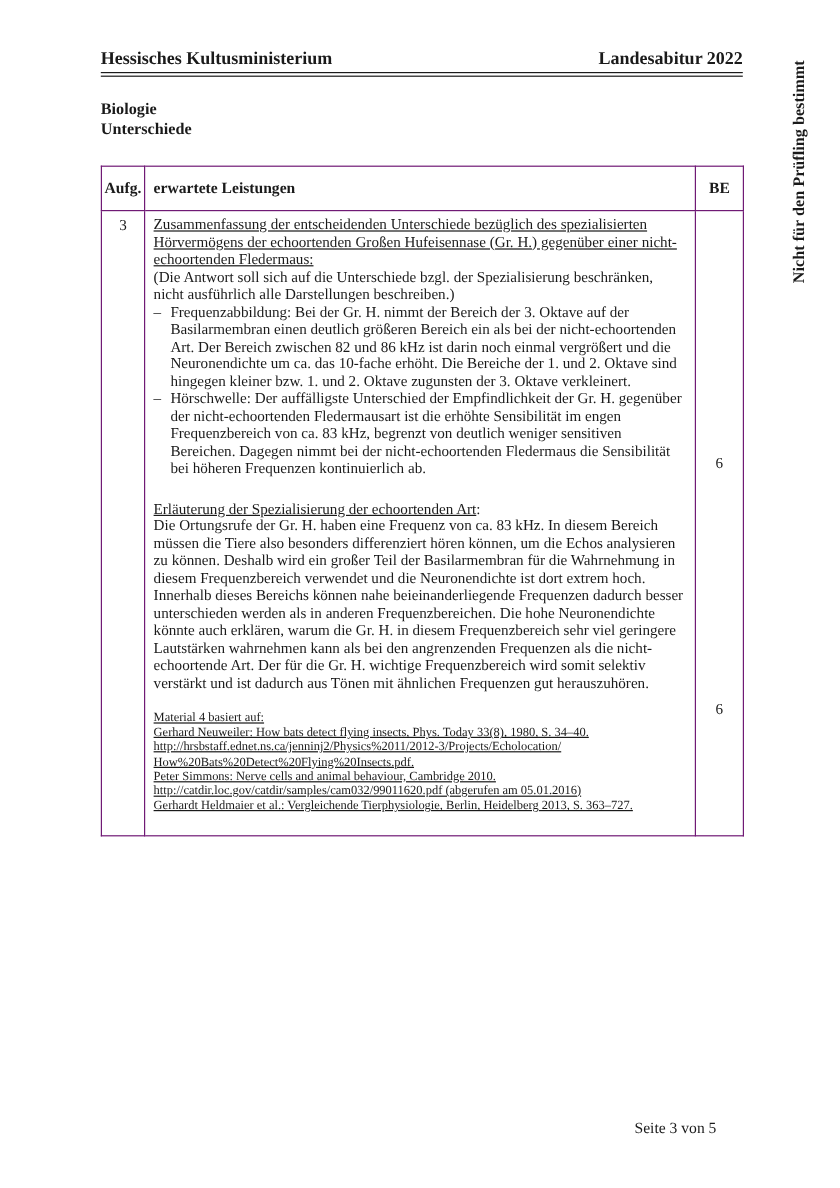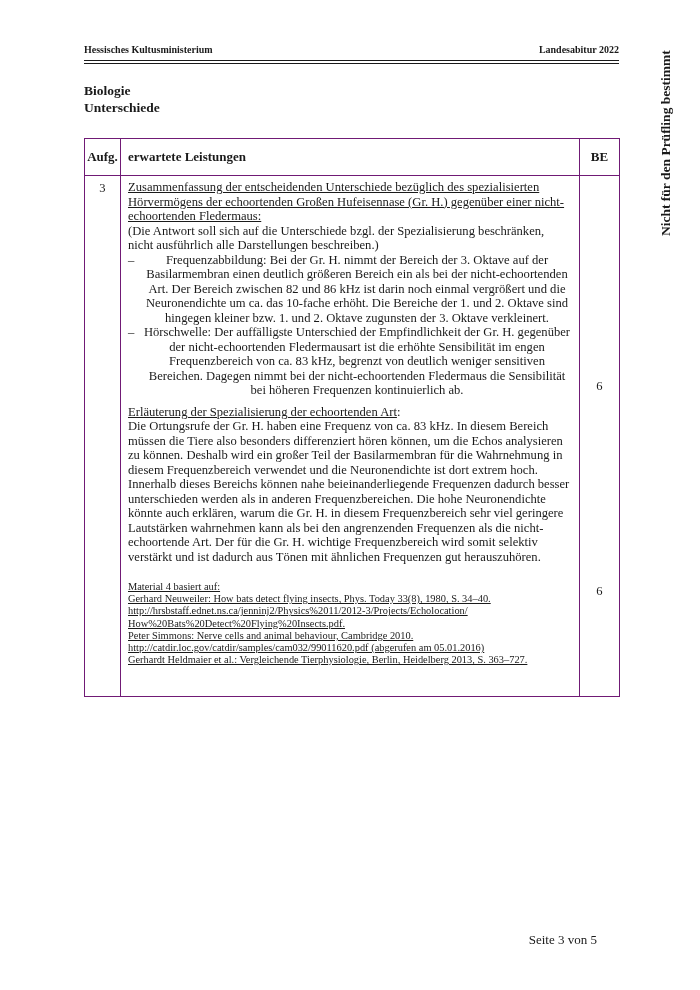--- a/index.html
+++ b/index.html
@@ -15,21 +15,21 @@
   .content {
     position: absolute;
     left: 84px;
     top: 42px;
     width: 535px;
   }
   .hdr1 {
     display: flex;
     justify-content: space-between;
     font-weight: bold;
-    font-size: 10px;
+    font-size: 15px;
     line-height: 15px;
   }
   .double-rule {
     height: 2px;
     border-top: 1px solid #1a1a1a;
     border-bottom: 1px solid #1a1a1a;
     margin-top: 3px;
   }
   .hdr2 {
     display: flex;
@@ -67,22 +67,22 @@
   }
   td.content-cell {
     vertical-align: top;
     height: 510px;
     padding: 4px 7px 6px 7px;
     line-height: 14.5px;
   }
   .u { text-decoration: underline; }
   .li { display: flex; }
   .li .marker { width: 14px; flex: none; }
-  .li .li-text { flex: 1; text-align: center; }
-  .sec2 { margin-top: 7px; }
+  .li .li-text { flex: 1; }
+  .sec2 { margin-top: 19px; }
   .sources {
     margin-top: 17px;
     font-size: 10.4px;
     line-height: 12.2px;
     text-decoration: underline;
   }
   td.be-cell {
     position: relative;
     vertical-align: top;
     padding: 0;

